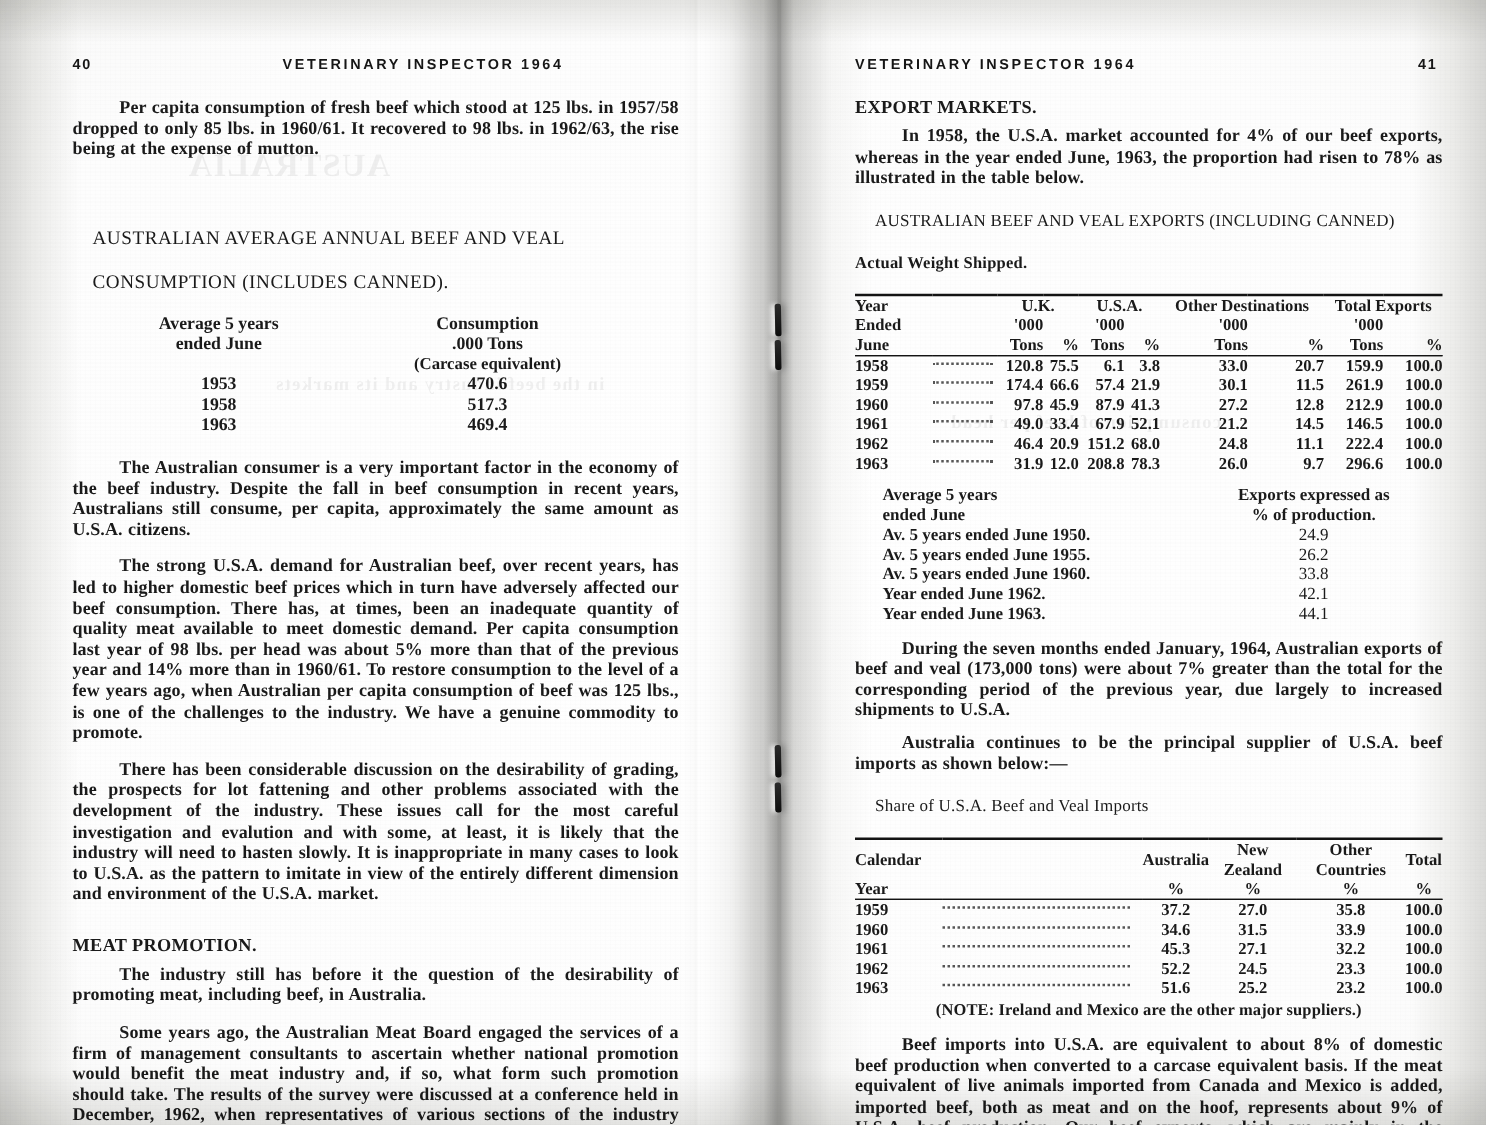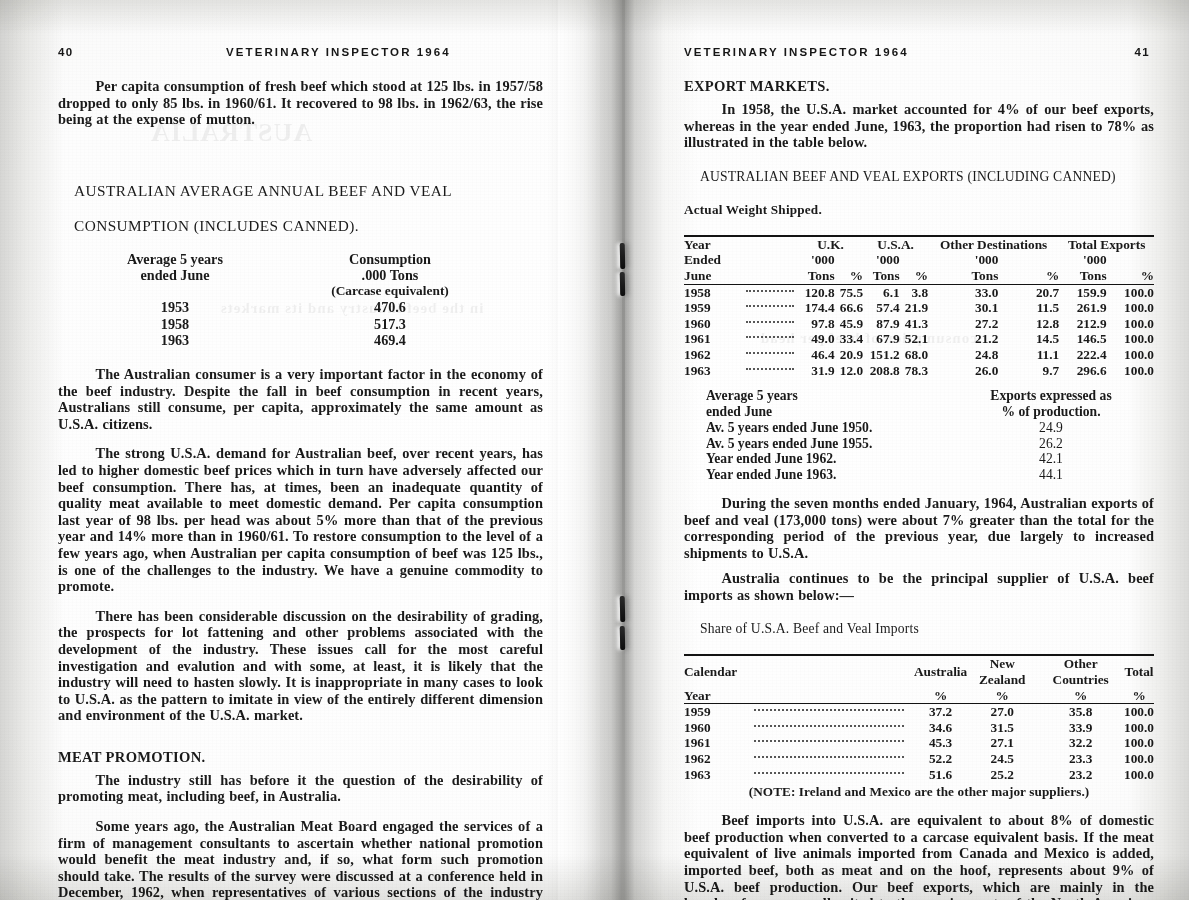--- a/index.html
+++ b/index.html
@@ -405,20 +405,24 @@
       <tbody id="production-table-body">
           <tr>
             <td class="plabel">Av. 5 years ended June 1950.</td>
             <td class="pval">24.9</td>
           </tr>
           <tr>
             <td class="plabel">Av. 5 years ended June 1955.</td>
             <td class="pval">26.2</td>
           </tr>
           <tr>
+            <td class="plabel">Av. 5 years ended June 1960.</td>
+            <td class="pval">33.8</td>
+          </tr>
+          <tr>
             <td class="plabel">Year ended June 1962.</td>
             <td class="pval">42.1</td>
           </tr>
           <tr>
             <td class="plabel">Year ended June 1963.</td>
             <td class="pval">44.1</td>
           </tr>
         </tbody>
     </table>
 

